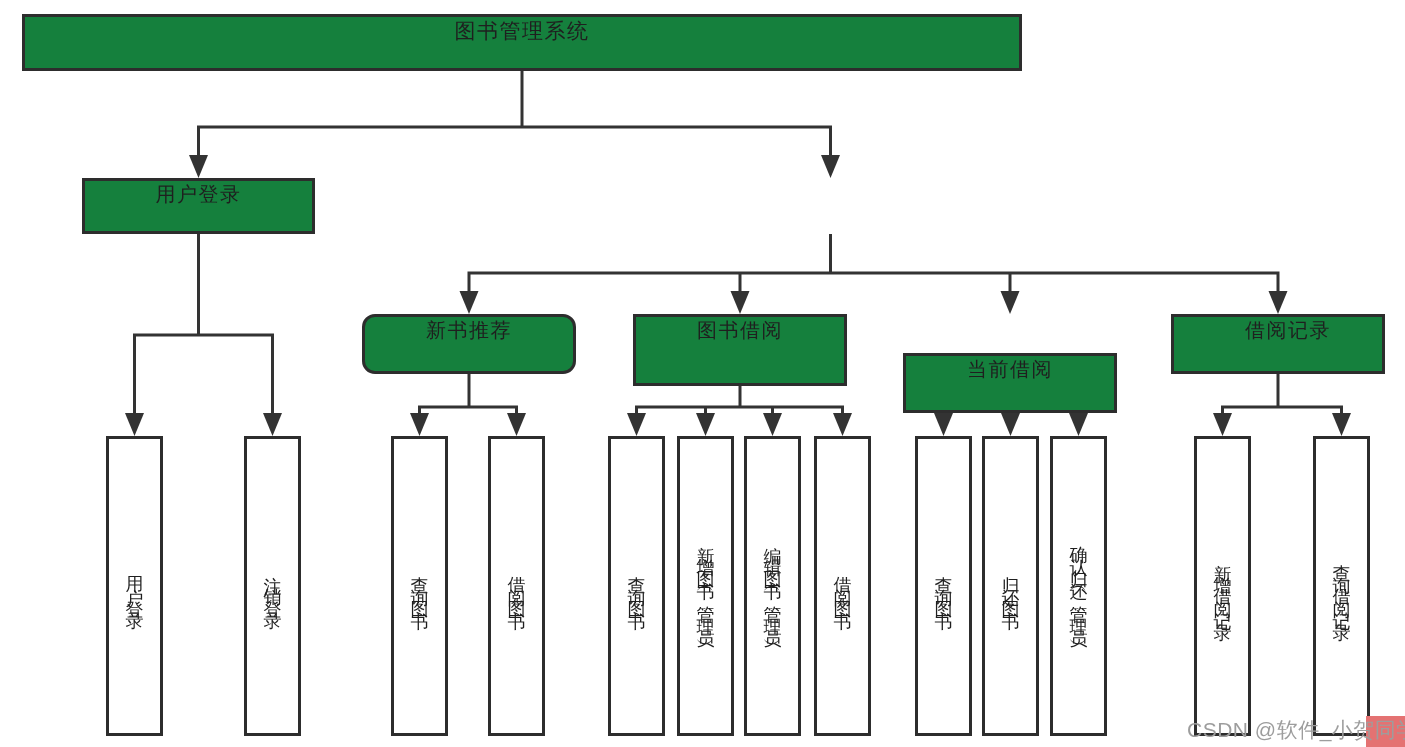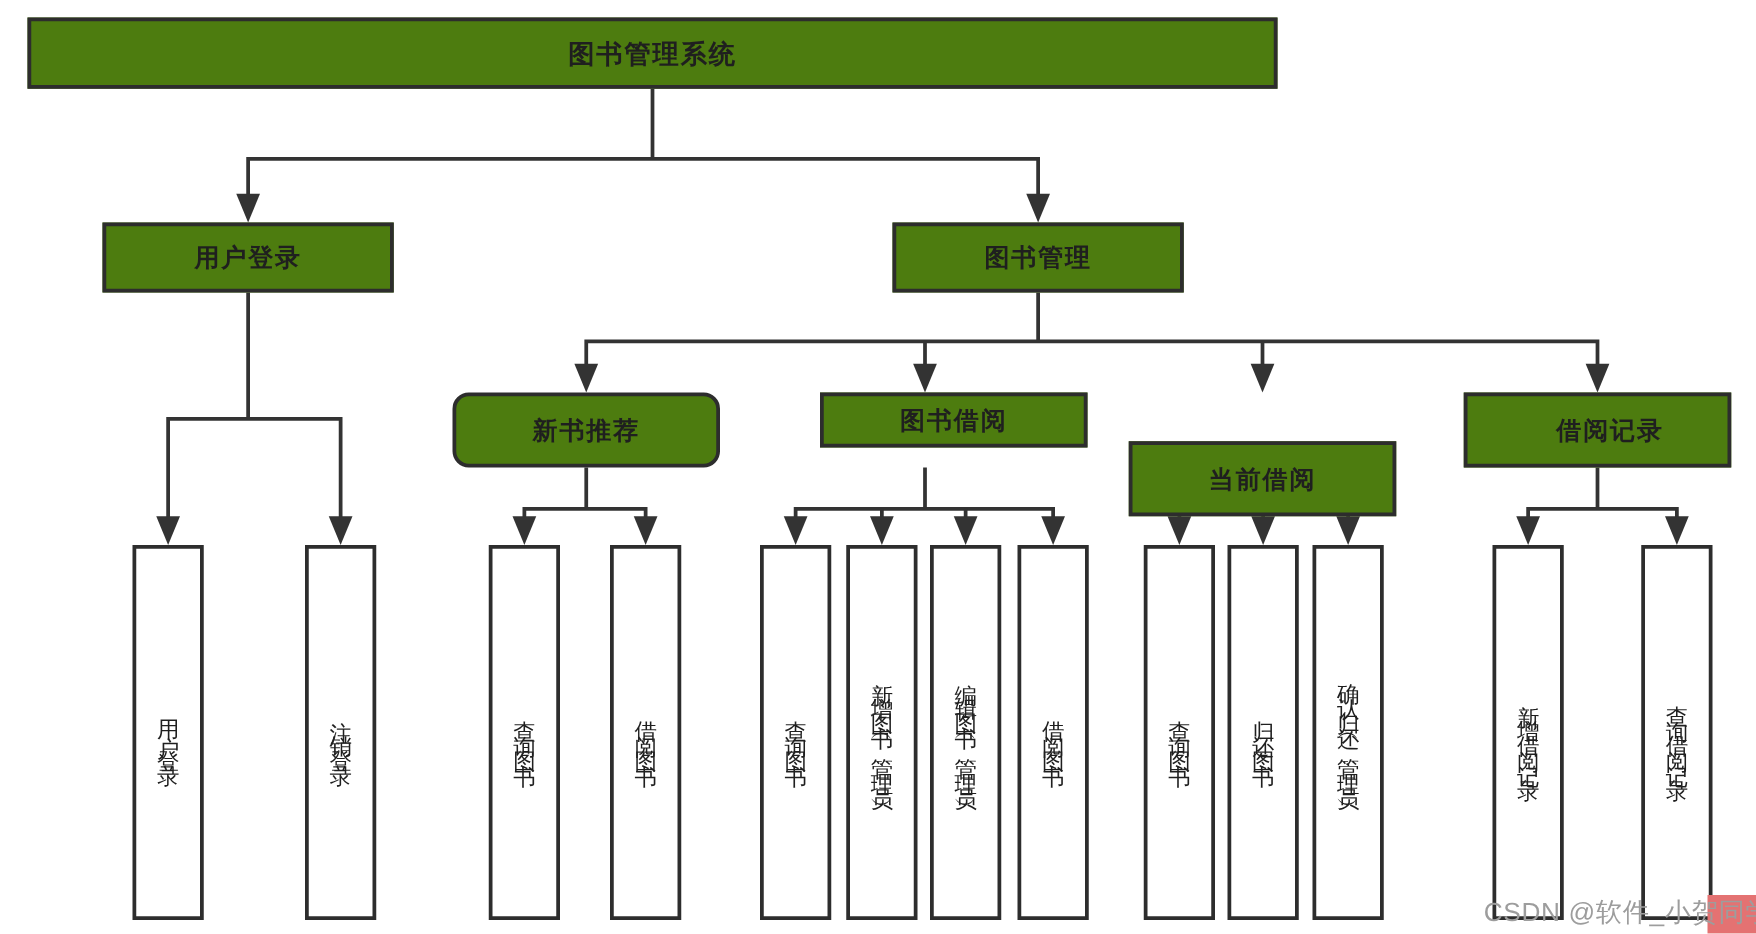--- a/index.html
+++ b/index.html
@@ -1,22 +1,22 @@
 <!DOCTYPE html>
 <html><head>
 <meta charset="utf-8">
 <style>
   html,body{margin:0;padding:0;background:#ffffff;}
   #canvas{
     position:relative;width:1405px;height:747px;background:#ffffff;
     font-family:"Liberation Sans","DejaVu Sans",sans-serif;color:#1f1f1f;overflow:hidden;
   }
   .hbox{
-    position:absolute;background:#4d7c0f;border:3px solid #2d2d2d;
-    display:flex;align-items:center;justify-content:center;box-sizing:border-box;font-weight:bold;
+    position:absolute;background:#15803d;border:3px solid #2d2d2d;
+    display:flex;justify-content:center;box-sizing:border-box;
   }
   .hbox .lbl{font-size:20px;letter-spacing:1.5px;white-space:nowrap;}
   .hbox.root .lbl{font-size:21px;}
   .vbox{
     position:absolute;background:#ffffff;border:3px solid #2d2d2d;
     display:flex;align-items:center;justify-content:center;box-sizing:border-box;
     top:436px;width:57px;height:300px;
   }
   .vbox .lbl{
     writing-mode:vertical-rl;text-orientation:mixed;
@@ -86,28 +86,25 @@
     </g>
   </svg>
 
   <div class="hbox root" style="left:22px;top:14px;width:1000px;height:57px;">
     <span class="lbl">图书管理系统</span>
   </div>
 
   <div class="hbox" style="left:82px;top:178px;width:233px;height:56px;">
     <span class="lbl">用户登录</span>
   </div>
-  <div class="hbox" style="left:714px;top:178px;width:233px;height:56px;">
-    <span class="lbl">图书管理</span>
-  </div>
 
   <div class="hbox" style="left:362px;top:314px;width:214px;height:60px;border-radius:13px;">
     <span class="lbl">新书推荐</span>
   </div>
-  <div class="hbox" style="left:656px;top:314px;width:214px;height:44px;">
+  <div class="hbox" style="left:633px;top:314px;width:214px;height:72px;">
     <span class="lbl">图书借阅</span>
   </div>
   <div class="hbox" style="left:903px;top:314px;width:214px;height:60px;margin-top:39px;">
     <span class="lbl">当前借阅</span>
   </div>
   <div class="hbox" style="left:1171px;top:314px;width:214px;height:60px;padding-left:20px;">
     <span class="lbl">借阅记录</span>
   </div>
 
   <div class="vbox" style="left:106px;">

